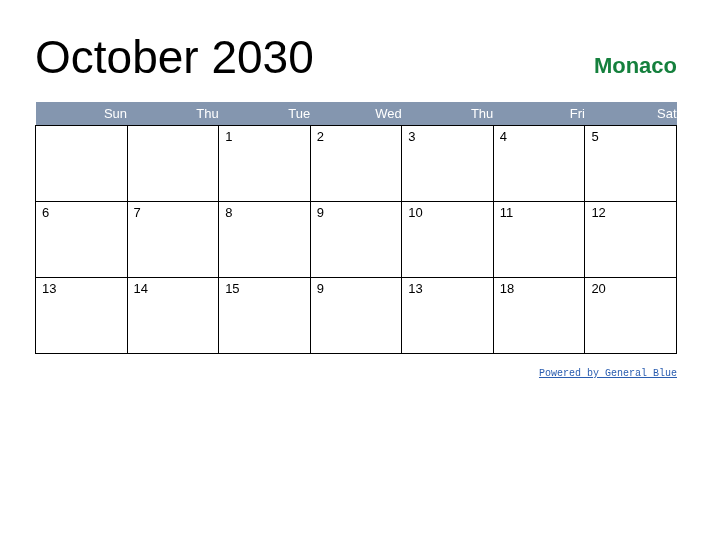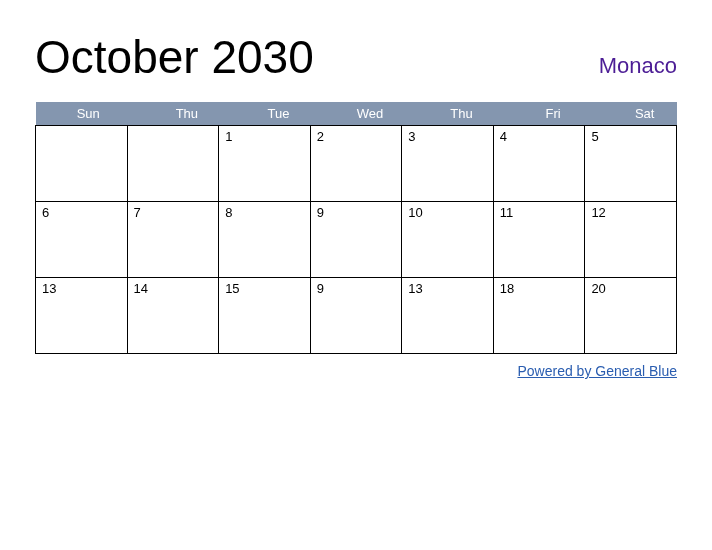--- a/index.html
+++ b/index.html
@@ -16,34 +16,34 @@
       align-items: baseline;
       margin-bottom: 18px;
     }
     .title {
       font-size: 46px;
       font-weight: 400;
       color: #000;
     }
     .region {
       font-size: 22px;
-      font-weight: 400;
-      color: #4c1d95;
+      font-weight: 700;
+      color: #15803d;
     }
     .calendar {
       width: 100%;
       border-collapse: collapse;
     }
     .calendar thead th {
       background: #8496af;
       color: #ffffff;
       font-weight: 400;
       font-size: 13px;
       padding: 4px 0;
-      text-align: center;
+      text-align: right;
       padding-left: 28px;
     }
     .calendar thead th:first-child {
       padding-left: 14px;
     }
     .calendar tbody td {
       border: 1px solid #000;
       height: 76px;
       width: 14.28%;
       vertical-align: top;
@@ -52,23 +52,24 @@
       color: #000;
     }
     .calendar tbody tr:last-child td {
       border-bottom: 1px solid #000;
     }
     .footer {
       text-align: right;
       margin-top: 8px;
     }
     .footer a {
-      font-size: 14px;
+      font-size: 10px;
       color: #2a5db0;
       text-decoration: underline;
+      font-family: Liberation Mono, monospace;
     }
   </style>
 </head>
 <body>
 
 <div class="header">
   <div class="title">October 2030</div>
   <div class="region">Monaco</div>
 </div>
 

